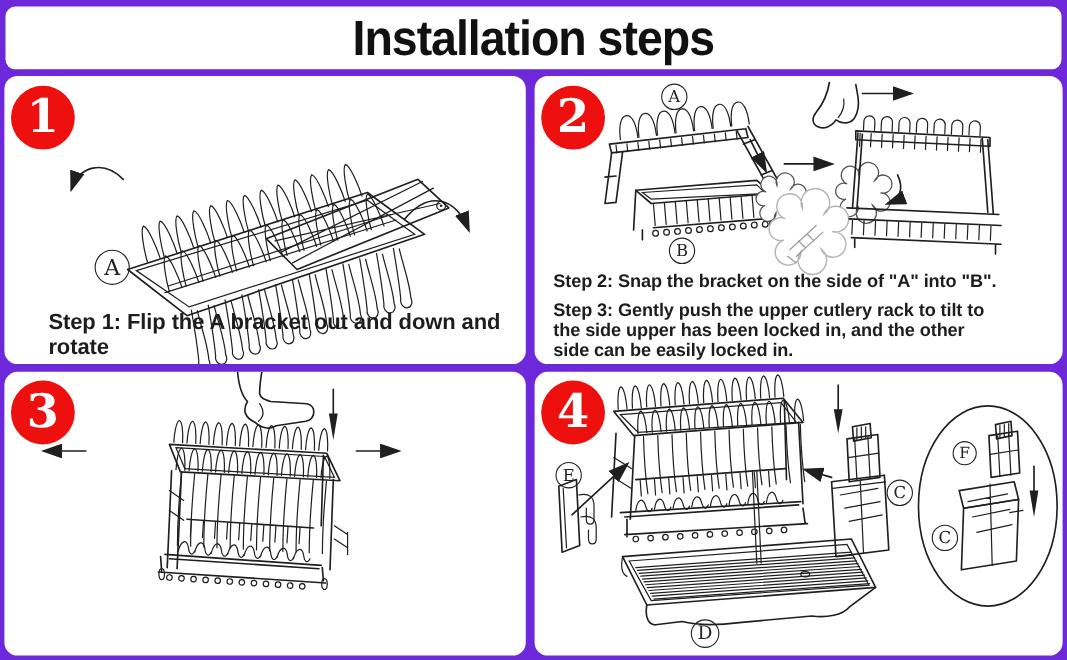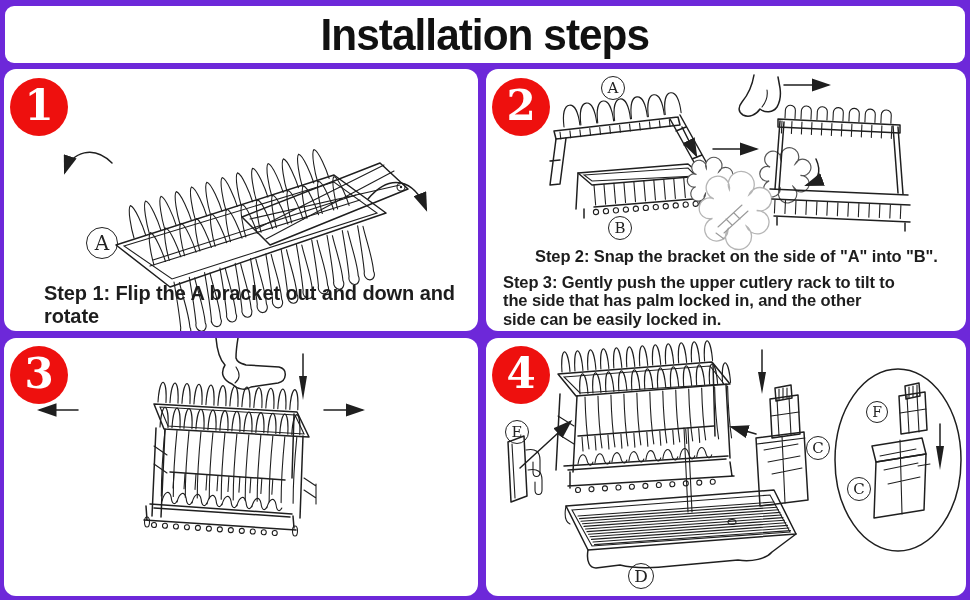--- a/index.html
+++ b/index.html
@@ -260,23 +260,23 @@
         </g>
         <path d="M288,147 L424,153 M291,148 L291,156 M419,154 L419,162" class="ink"></path>
       </g>
       <g>
         <path d="M330,90 C336,103 332,112 321,116" class="ink" stroke-width="1.8" marker-end="url(#m2)"></path>
       </g>
     </svg>
     <div class="badge">2</div>
     <div class="lbl sm" style="left:115px;top:7px;">A</div>
     <div class="lbl sm" style="left:122px;top:147px;">B</div>
-    <div class="caption" style="left:17px;top:178px;margin-left:32px;">Step 2: Snap the bracket on the side of "A" into "B".</div>
+    <div class="caption" style="left:17px;top:178px;">Step 2: Snap the bracket on the side of "A" into "B".</div>
     <div class="caption" style="left:17px;top:204px;">Step 3: Gently push the upper cutlery rack to tilt to
-the side that has palm locked in, and the other
+the side upper has been locked in, and the other
 side can be easily locked in.</div>
   </div>
 
   <div class="panel" id="p3">
     <svg width="474" height="258" viewBox="0 0 474 258">
       <defs>
         <marker id="m3" markerWidth="13" markerHeight="9" refX="11" refY="4.5" orient="auto">
           <path d="M0,0 L13,4.5 L0,9 Z" fill="#1f1f1f"></path>
         </marker>
         <path id="p3p" d="M0,0 C0,-7 1,-19 4,-20 C7,-19 8,-7 8,0" class="thin"></path>

